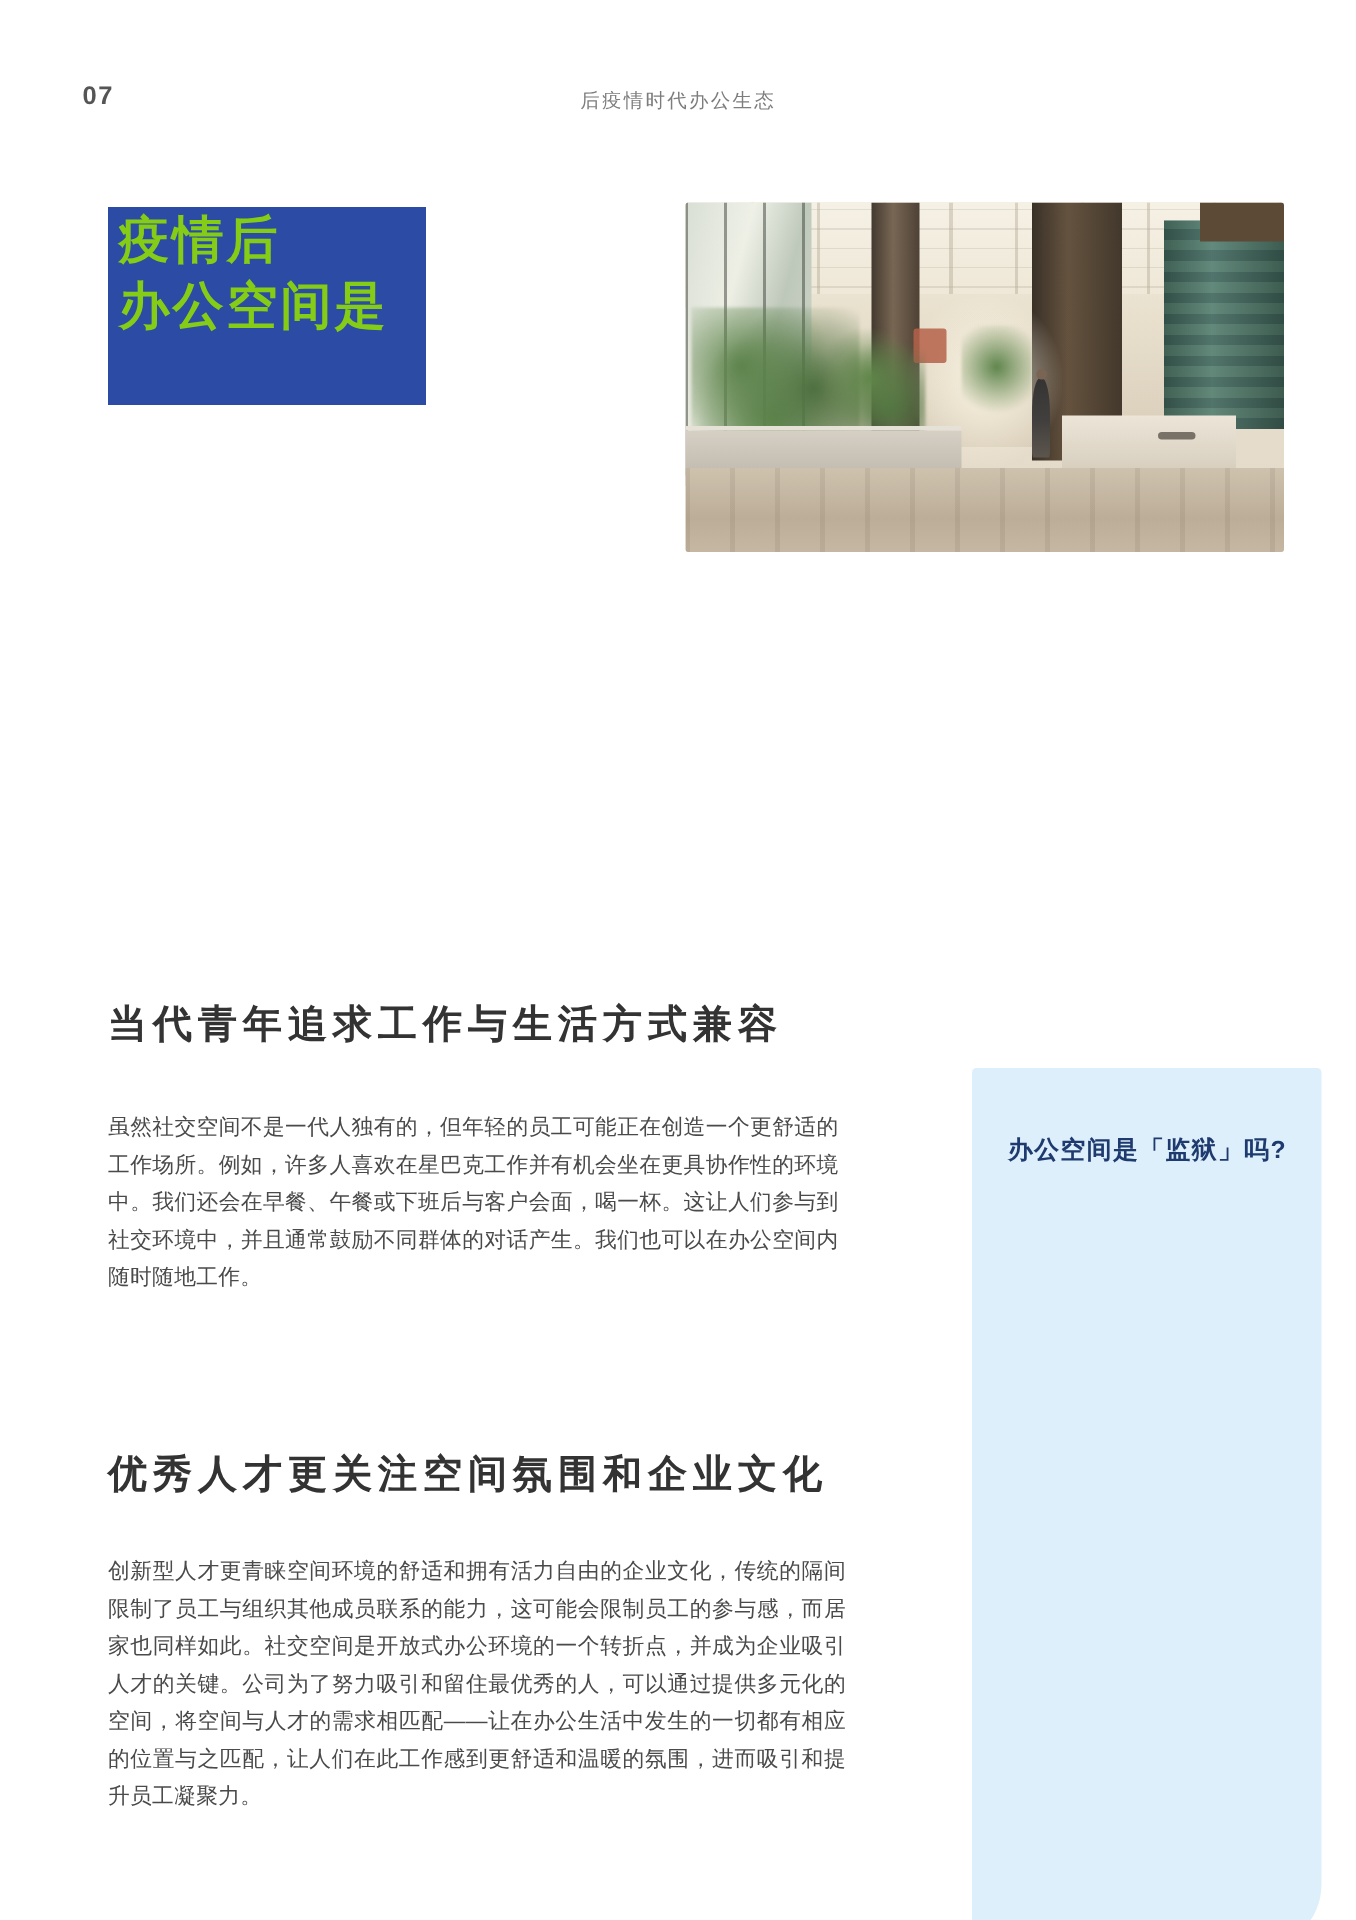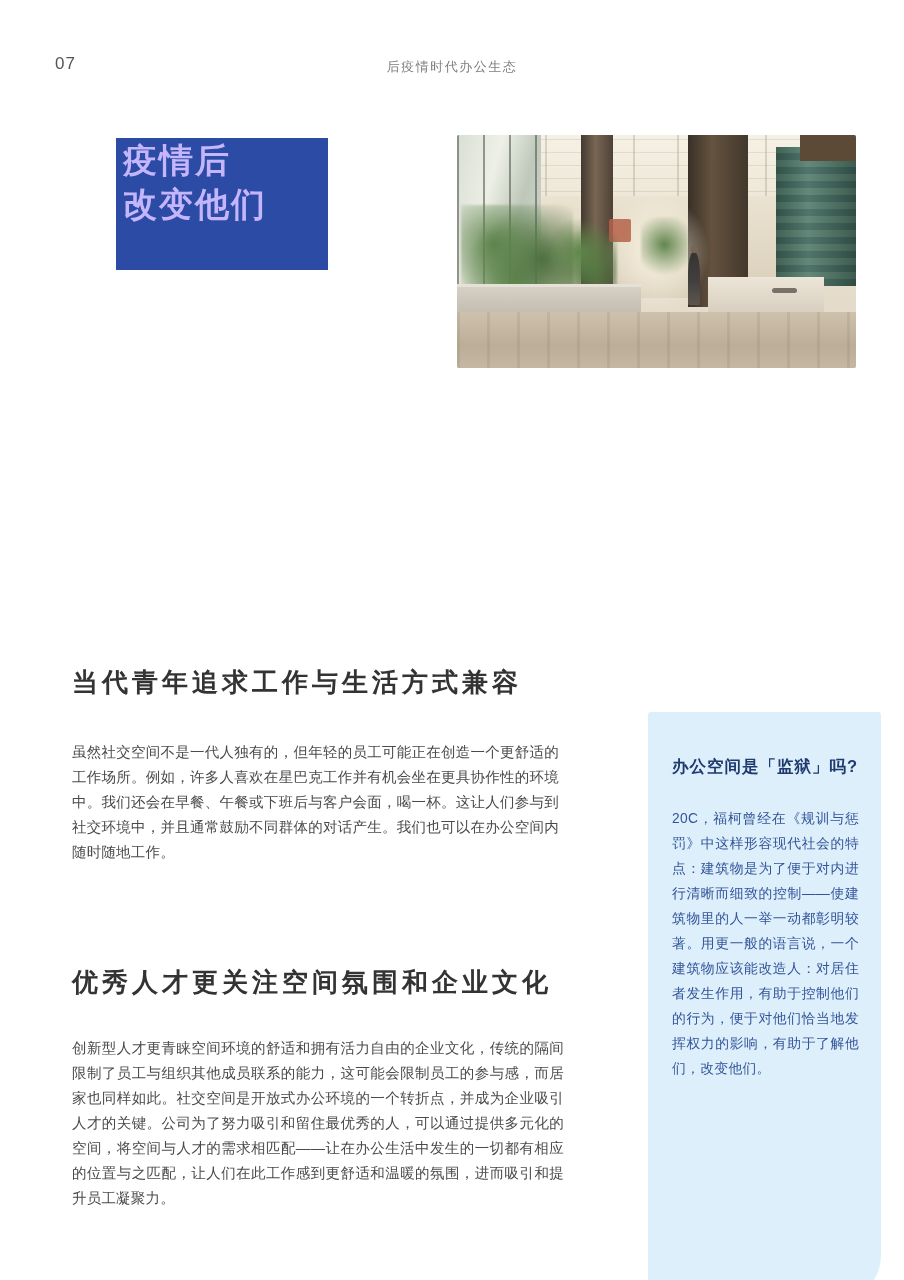--- a/index.html
+++ b/index.html
@@ -15,33 +15,33 @@
   html,body{background:#ffffff;}
   body{
     font-family:"Liberation Sans","DejaVu Sans",sans-serif;
     width:904px;height:1280px;position:relative;overflow:hidden;
   }
   .page{position:absolute;inset:0;background:#ffffff;}
 
   
   .page-number{
     position:absolute;left:55px;top:54px;
-    font-size:17px;font-weight:400;color:#555555;letter-spacing:1px;
+    font-size:17px;font-weight:700;color:#555555;letter-spacing:1px;
   }
   .running-title{
     position:absolute;left:0;right:0;top:58px;text-align:center;
     font-size:13px;color:var(--meta-text);letter-spacing:1.5px;
   }
 
   
   .hero-title{position:absolute;left:72px;top:138px;}
   .hero-line{
-    display:block;background:var(--accent);color:#c4b5fd;
+    display:block;background:var(--accent);color:#84cc16;
     font-size:34px;font-weight:700;line-height:44px;height:44px;
-    letter-spacing:2px;padding:0 10px 0 7px;white-space:nowrap;margin-left:44px;
+    letter-spacing:2px;padding:0 10px 0 7px;white-space:nowrap;
   }
   .hero-line.w1{min-width:133px;}
   .hero-line.w2{min-width:170px;}
   .hero-line.w3{min-width:290px;}
   .hero-line.w4{min-width:212px;}
   .hero-line.spacer{width:212px;height:44px;padding:0;}
 
   
   .photo{
     position:absolute;left:457px;top:135px;width:399px;height:233px;
@@ -134,21 +134,21 @@
 </head>
 <body>
 
 <div class="page">
 
   <span class="page-number">07</span>
   <span class="running-title">后疫情时代办公生态</span>
 
   <div class="hero-title">
     <div class="hero-line w1">疫情后</div>
-    <div class="hero-line w4">改变他们</div>
+    <div class="hero-line w4">办公空间是</div>
     <div class="hero-line spacer"></div>
   </div>
 
   <div class="photo">
     <div class="ph-ceiling"></div>
     <div class="ph-backwall"></div>
     <div class="ph-glass-left"></div>
     <div class="ph-greenwall"></div>
     <div class="ph-beam-right"></div>
     <div class="ph-col-a"></div>
@@ -174,16 +174,15 @@
     <p>虽然社交空间不是一代人独有的，但年轻的员工可能正在创造一个更舒适的工作场所。例如，许多人喜欢在星巴克工作并有机会坐在更具协作性的环境中。我们还会在早餐、午餐或下班后与客户会面，喝一杯。这让人们参与到社交环境中，并且通常鼓励不同群体的对话产生。我们也可以在办公空间内随时随地工作。</p>
   </section>
 
   <section class="article section-2">
     <h2>优秀人才更关注空间氛围和企业文化</h2>
     <p>创新型人才更青睐空间环境的舒适和拥有活力自由的企业文化，传统的隔间限制了员工与组织其他成员联系的能力，这可能会限制员工的参与感，而居家也同样如此。社交空间是开放式办公环境的一个转折点，并成为企业吸引人才的关键。公司为了努力吸引和留住最优秀的人，可以通过提供多元化的空间，将空间与人才的需求相匹配——让在办公生活中发生的一切都有相应的位置与之匹配，让人们在此工作感到更舒适和温暖的氛围，进而吸引和提升员工凝聚力。</p>
   </section>
 
   <aside class="sidebar-box">
     <h3>办公空间是「监狱」吗?</h3>
-    <p>20C，福柯曾经在《规训与惩罚》中这样形容现代社会的特点：建筑物是为了便于对内进行清晰而细致的控制——使建筑物里的人一举一动都彰明较著。用更一般的语言说，一个建筑物应该能改造人：对居住者发生作用，有助于控制他们的行为，便于对他们恰当地发挥权力的影响，有助于了解他们，改变他们。</p>
   </aside>
 
 </div>
 
 </body></html>

